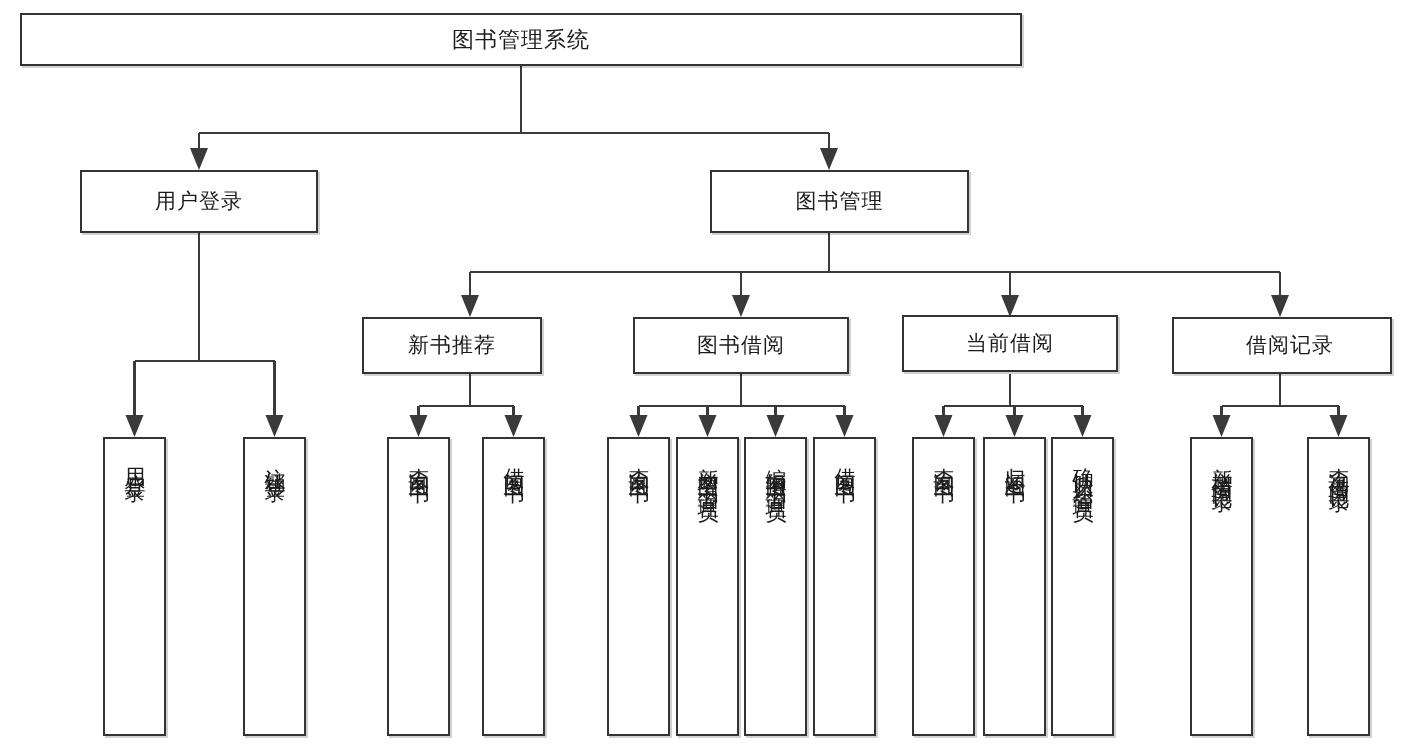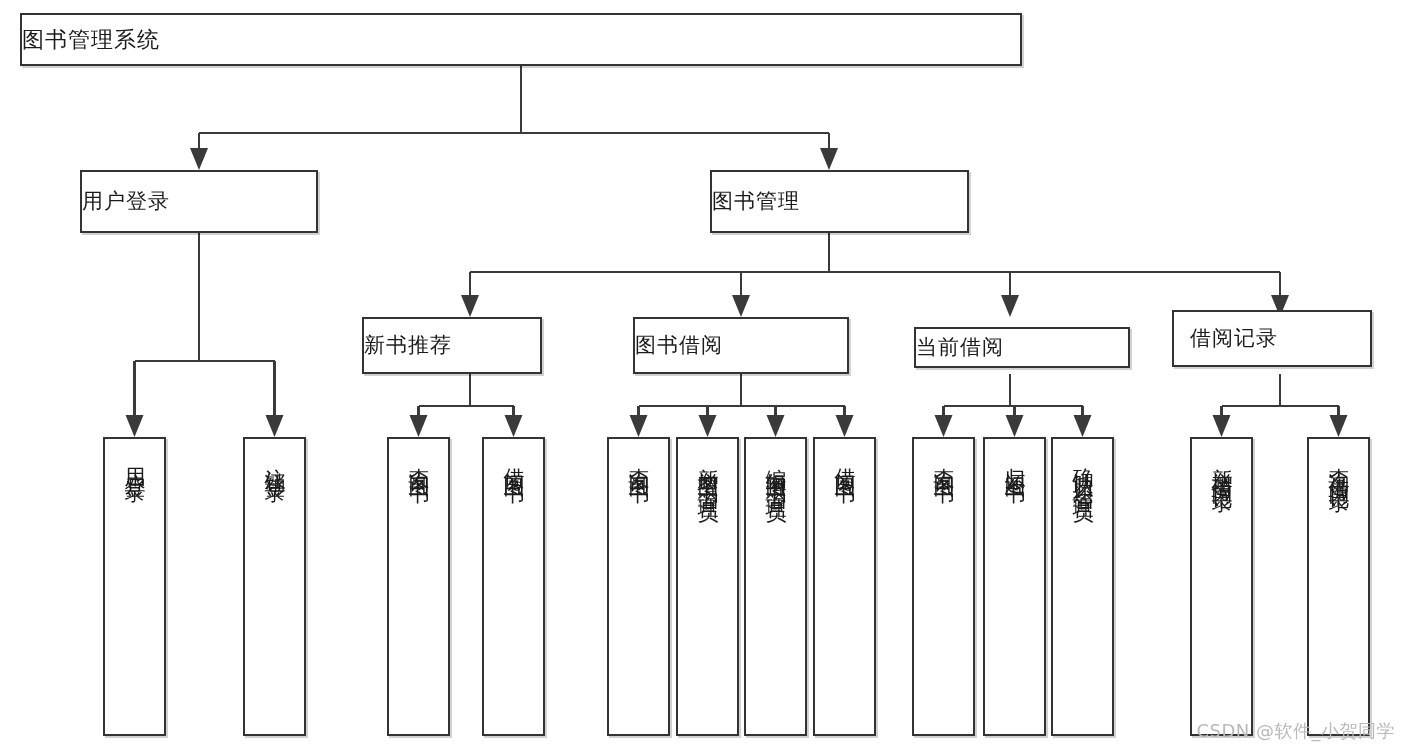--- a/index.html
+++ b/index.html
@@ -32,20 +32,21 @@
 
   
   .node{
     position:absolute;
     box-sizing:border-box;
     background:#ffffff;
     border:2.6px solid #333333;
     box-shadow:2px 2px 0 rgba(0,0,0,0.18);
     display:flex;
     align-items:center;
+    justify-content:center;
     color:#1b1b1b;
     z-index:3;
   }
   .node .lbl{
     display:block;
     letter-spacing:1px;
     line-height:1.25;
     white-space:nowrap;
   }
 
@@ -150,24 +151,24 @@
       </div>
       <div class="node horiz" style="left: 710px; top: 170px; width: 259px; height: 63px;">
         <span class="lbl">图书管理</span>
       </div>
       <div class="node horiz" style="left: 362px; top: 317px; width: 180px; height: 57px;">
         <span class="lbl">新书推荐</span>
       </div>
       <div class="node horiz" style="left: 633px; top: 317px; width: 216px; height: 57px; font-family: Liberation Serif, serif;">
         <span class="lbl">图书借阅</span>
       </div>
-      <div class="node horiz" style="left: 902px; top: 327px; width: 216px; height: 41px; margin-left: 12px;">
+      <div class="node horiz" style="left: 902px; top: 315px; width: 216px; height: 57px;">
         <span class="lbl">当前借阅</span>
       </div>
-      <div class="node horiz" style="left: 1172px; top: 310px; width: 200px; height: 57px; padding-left: 16px;">
+      <div class="node horiz" style="left: 1172px; top: 317px; width: 220px; height: 57px; padding-left: 16px;">
         <span class="lbl">借阅记录</span>
       </div>
       <div class="node vert" style="left: 103px; top: 437px; width: 63px; height: 299px;">
         <span class="lbl">用户登录</span>
       </div>
       <div class="node vert" style="left: 243px; top: 437px; width: 63px; height: 299px;">
         <span class="lbl">注销登录</span>
       </div>
       <div class="node vert" style="left: 387px; top: 437px; width: 63px; height: 299px;">
         <span class="lbl">查询图书</span>
@@ -197,14 +198,13 @@
         <span class="lbl">确认归还（管理员）</span>
       </div>
       <div class="node vert" style="left: 1190px; top: 437px; width: 63px; height: 299px;">
         <span class="lbl">新增借阅记录</span>
       </div>
       <div class="node vert" style="left: 1307px; top: 437px; width: 63px; height: 299px;">
         <span class="lbl">查询借阅记录</span>
       </div>
     </div>
 
-  <div id="watermark">CSDN @软件_小贺同学</div>
 </div>
 
 </body></html>

